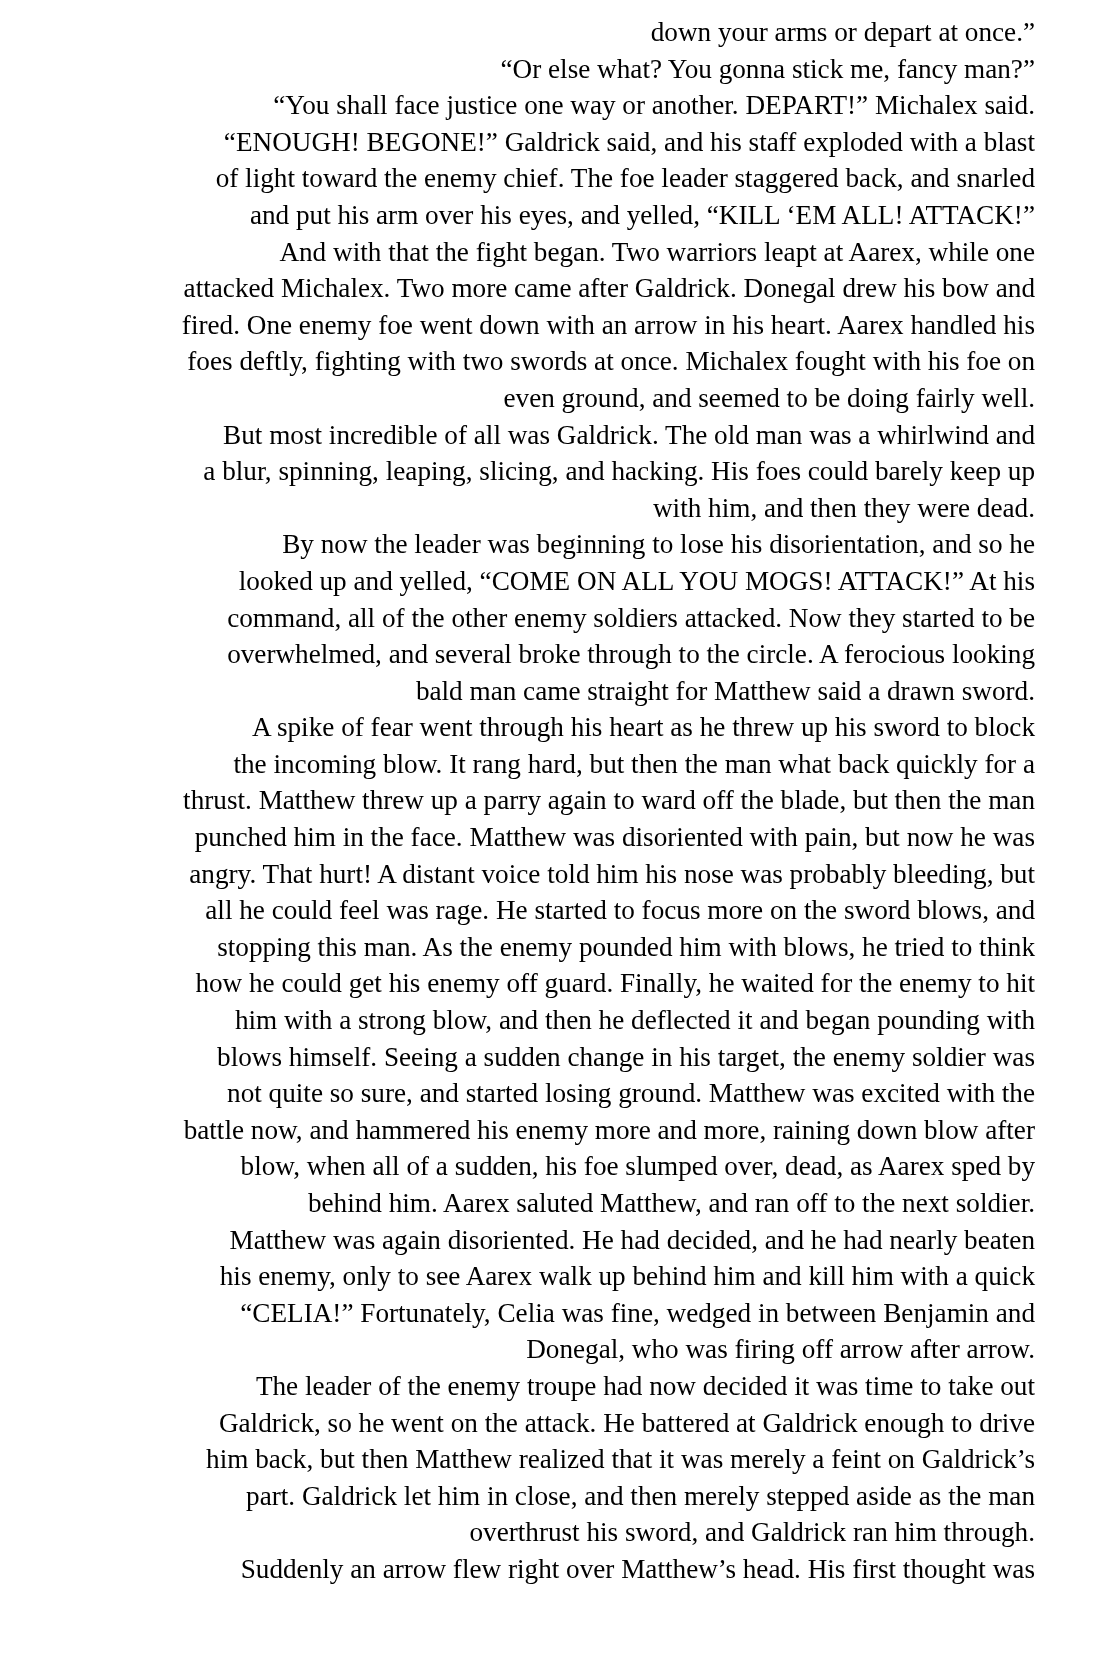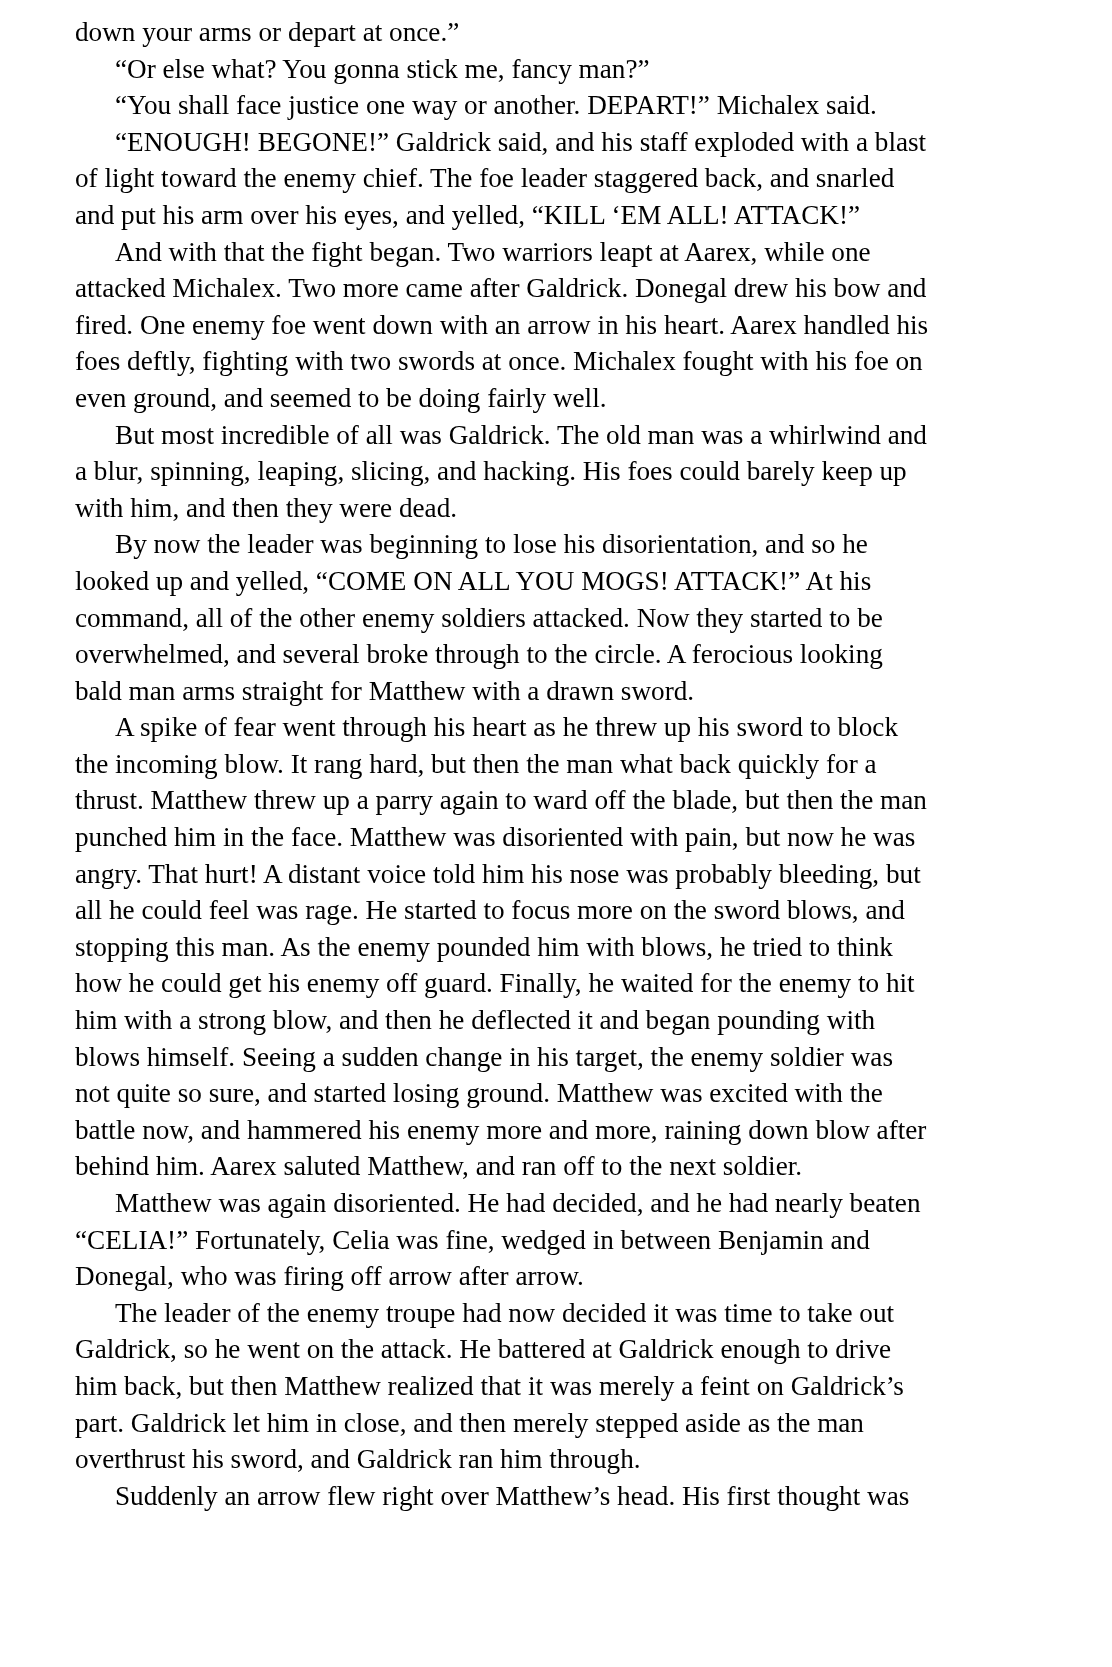--- a/index.html
+++ b/index.html
@@ -19,20 +19,21 @@
     top: 14px;
     width: 960px;
     font-family: "Liberation Serif", "DejaVu Serif", serif;
     font-size: 27.2px;
     line-height: 36.6px;
     color: #000000;
   }
   .line {
     white-space: nowrap;
     height: 36.6px;
+    text-align: right;
   }
   .indent {
     padding-left: 40px;
   }
 </style>
 </head>
 <body>
 
 <div class="page" id="page">
     <div class="line">down your arms or depart at once.”</div>
@@ -46,35 +47,37 @@
     <div class="line">fired. One enemy foe went down with an arrow in his heart. Aarex handled his</div>
     <div class="line">foes deftly, fighting with two swords at once. Michalex fought with his foe on</div>
     <div class="line">even ground, and seemed to be doing fairly well.</div>
     <div class="line indent">But most incredible of all was Galdrick. The old man was a whirlwind and</div>
     <div class="line">a blur, spinning, leaping, slicing, and hacking. His foes could barely keep up</div>
     <div class="line">with him, and then they were dead.</div>
     <div class="line indent">By now the leader was beginning to lose his disorientation, and so he</div>
     <div class="line">looked up and yelled, “COME ON ALL YOU MOGS! ATTACK!” At his</div>
     <div class="line">command, all of the other enemy soldiers attacked. Now they started to be</div>
     <div class="line">overwhelmed, and several broke through to the circle. A ferocious looking</div>
-    <div class="line">bald man arms straight for Matthew with a drawn sword.</div>
+    <div class="line">bald man came straight for Matthew said a drawn sword.</div>
     <div class="line indent">A spike of fear went through his heart as he threw up his sword to block</div>
     <div class="line">the incoming blow. It rang hard, but then the man what back quickly for a</div>
     <div class="line">thrust. Matthew threw up a parry again to ward off the blade, but then the man</div>
     <div class="line">punched him in the face. Matthew was disoriented with pain, but now he was</div>
     <div class="line">angry. That hurt! A distant voice told him his nose was probably bleeding, but</div>
     <div class="line">all he could feel was rage. He started to focus more on the sword blows, and</div>
     <div class="line">stopping this man. As the enemy pounded him with blows, he tried to think</div>
     <div class="line">how he could get his enemy off guard. Finally, he waited for the enemy to hit</div>
     <div class="line">him with a strong blow, and then he deflected it and began pounding with</div>
     <div class="line">blows himself. Seeing a sudden change in his target, the enemy soldier was</div>
     <div class="line">not quite so sure, and started losing ground. Matthew was excited with the</div>
     <div class="line">battle now, and hammered his enemy more and more, raining down blow after</div>
+    <div class="line">blow, when all of a sudden, his foe slumped over, dead, as Aarex sped by</div>
     <div class="line">behind him. Aarex saluted Matthew, and ran off to the next soldier.</div>
     <div class="line indent">Matthew was again disoriented. He had decided, and he had nearly beaten</div>
+    <div class="line">his enemy, only to see Aarex walk up behind him and kill him with a quick</div>
     <div class="line">“CELIA!” Fortunately, Celia was fine, wedged in between Benjamin and</div>
     <div class="line">Donegal, who was firing off arrow after arrow.</div>
     <div class="line indent">The leader of the enemy troupe had now decided it was time to take out</div>
     <div class="line">Galdrick, so he went on the attack. He battered at Galdrick enough to drive</div>
     <div class="line">him back, but then Matthew realized that it was merely a feint on Galdrick’s</div>
     <div class="line">part. Galdrick let him in close, and then merely stepped aside as the man</div>
     <div class="line">overthrust his sword, and Galdrick ran him through.</div>
     <div class="line indent">Suddenly an arrow flew right over Matthew’s head. His first thought was</div>
   </div>
 

